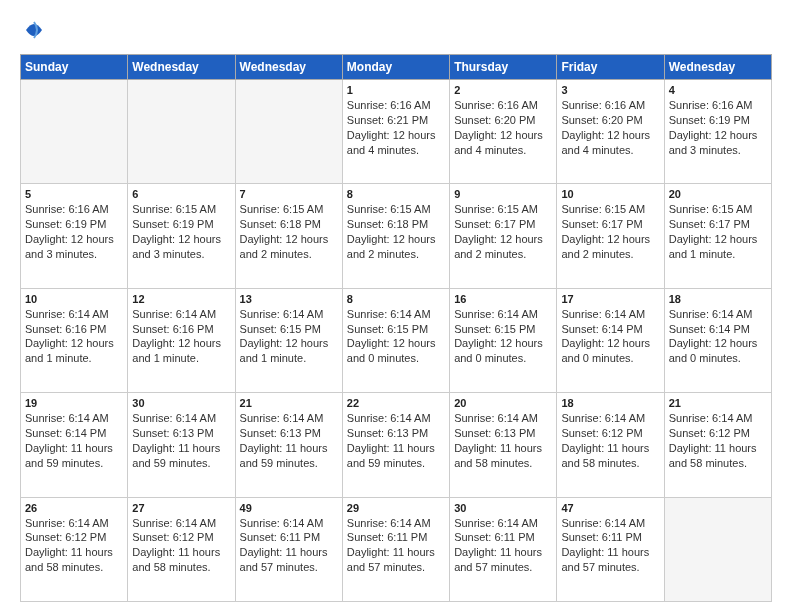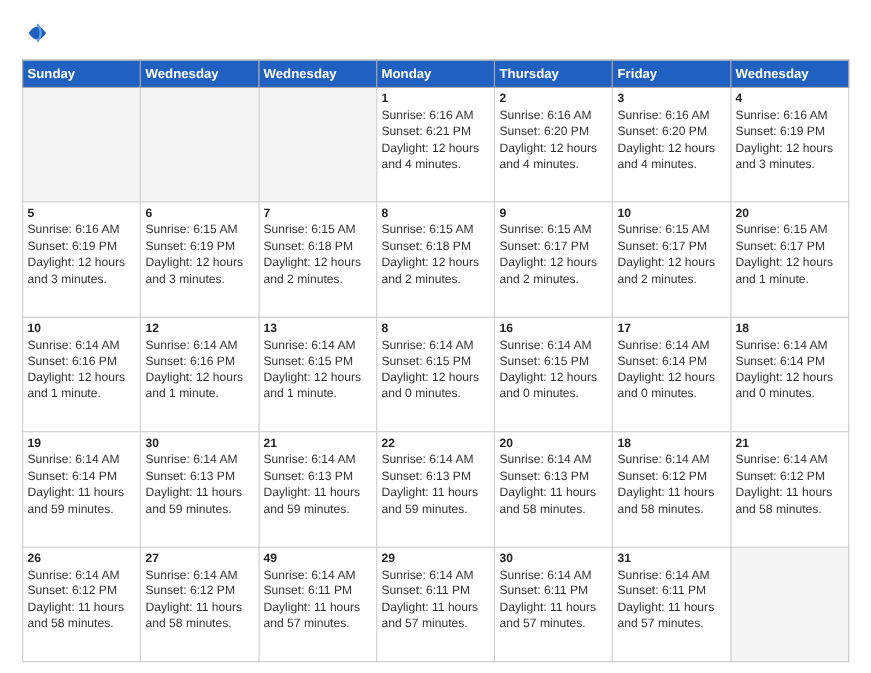--- a/index.html
+++ b/index.html
@@ -350,21 +350,21 @@
 and 57 minutes.</div>
           </td>
           <td>
             <span class="day-num">30</span>
             <div class="day-info" style="white-space: pre-line;">Sunrise: 6:14 AM
 Sunset: 6:11 PM
 Daylight: 11 hours
 and 57 minutes.</div>
           </td>
           <td>
-            <span class="day-num">31</span>
+            <span class="day-num">47</span>
             <div class="day-info" style="white-space: pre-line;">Sunrise: 6:14 AM
 Sunset: 6:11 PM
 Daylight: 11 hours
 and 57 minutes.</div>
           </td>
           <td class="empty"></td>
         </tr>
       </tbody>
   </table>
 </div>

